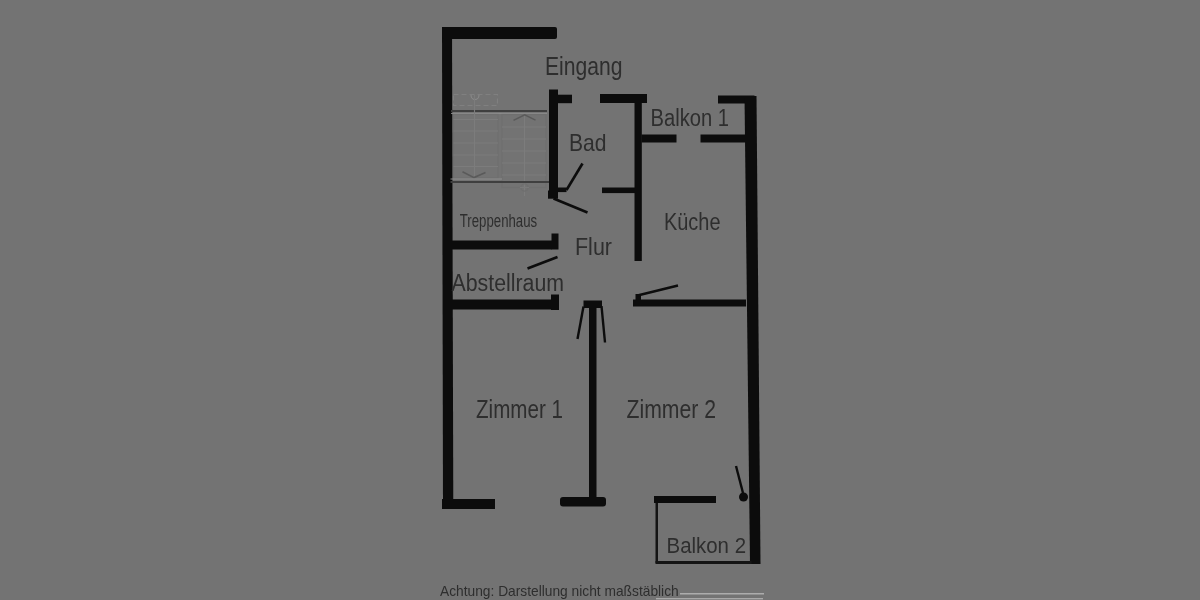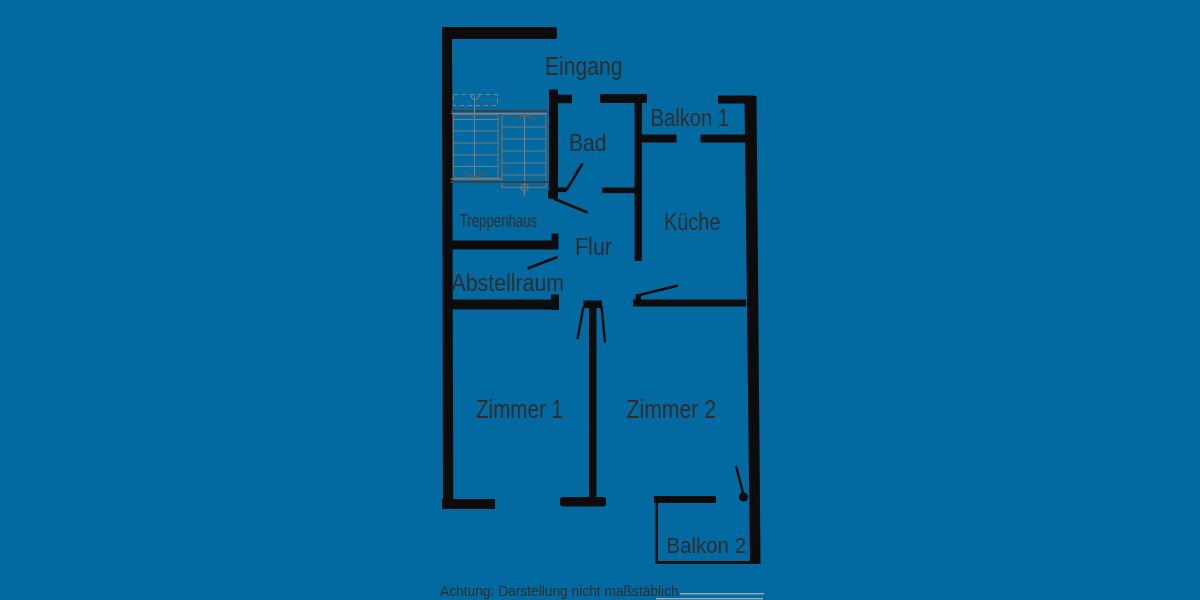--- a/index.html
+++ b/index.html
@@ -1,16 +1,16 @@
 <!DOCTYPE html>
 <html><head>
 <meta charset="utf-8">
 <style>
   html,body{margin:0;padding:0;background:#ffffff;}
-  .page{position:relative;width:1200px;height:600px;background:#0369a1;overflow:hidden;}
+  .page{position:relative;width:1200px;height:600px;background:#737373;overflow:hidden;}
   svg{position:absolute;left:0;top:0;transform:translateZ(0);}
   text{font-family:"Liberation Sans",sans-serif;fill:#2e2e2e;}
 </style>
 </head>
 <body>
 <div class="page">
 <svg width="1200" height="600" viewBox="0 0 1200 600">
 
   <g>
         <polygon points="442,27 452,27 453.3,509 443,509" fill="#0c0c0c"></polygon>

